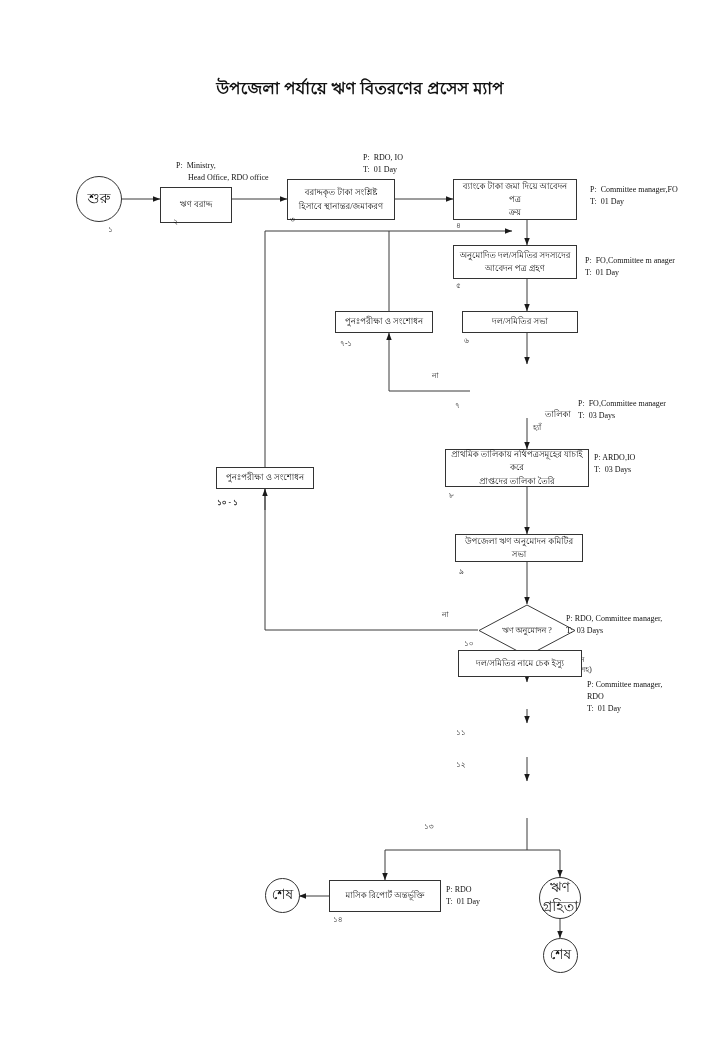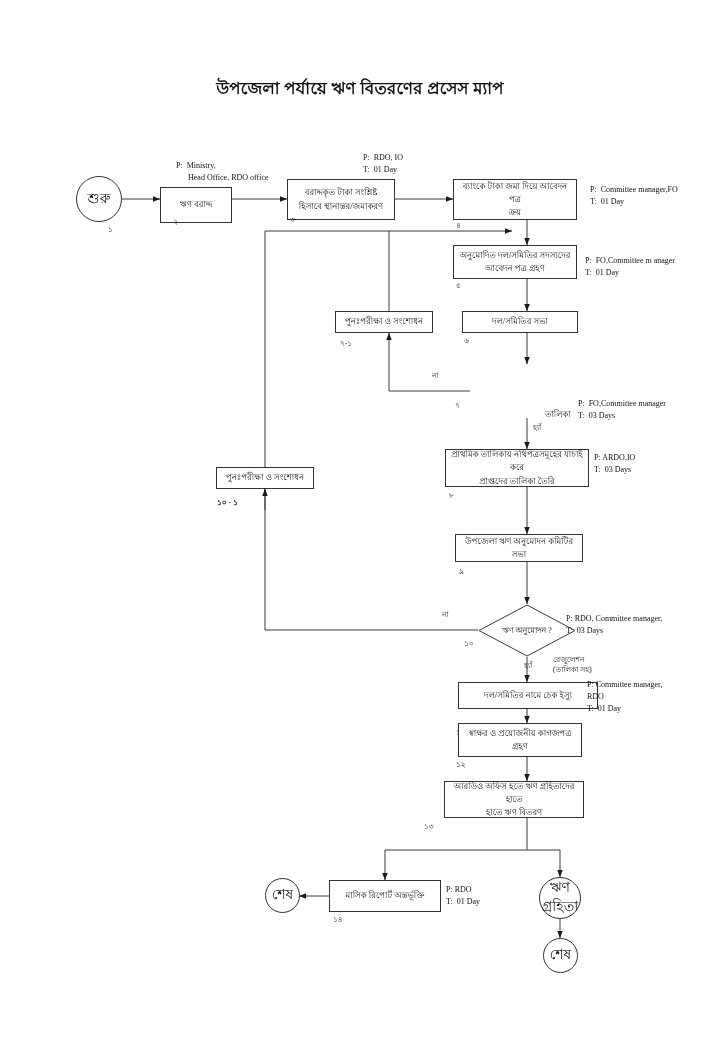--- a/index.html
+++ b/index.html
@@ -240,38 +240,30 @@
     <div class="diamond-label">ঋণ অনুমোদন ?</div>
   </div>
   <div class="seq" style="left:464px; top:638px;">১০</div>
   <div class="annot" style="left:566px; top:613px;">P: RDO, Committee manager,
 T:  03 Days</div>
   <div class="edgelbl" style="left:442px; top:609px;">না</div>
   <div class="edgelbl" style="left:524px; top:660px;">হ্যাঁ</div>
   <div class="edgelbl" style="left:553px; top:655px; line-height:1.35;">রেজুলেশন
 (তালিকা সহ)</div>
 
-  <div class="node box" style="left:458px; top:682px; width:140px; height:27px;">
+  <div class="node box" style="left:458px; top:650px; width:124px; height:27px;">
     <span>দল/সমিতির নামে চেক ইস্যু</span>
   </div>
   <div class="seq" style="left:456px; top:711px;margin-top:16px;">১১</div>
   <div class="annot" style="left:587px; top:679px;">P: Committee manager,
 RDO
 T:  01 Day</div>
 
-  <div class="node box" style="left:458px; top:723px; width:124px; height:34px;">
-    <span style="white-space:pre-line;">স্বাক্ষর ও প্রয়োজনীয় কাগজপত্র
-গ্রহণ</span>
-  </div>
   <div class="seq" style="left:456px; top:759px;">১২</div>
 
-  <div class="node box" style="left:444px; top:781px; width:140px; height:37px;">
-    <span style="white-space:pre-line;">আরডিও অফিস হতে ঋণ  গ্রহিতাদের হাতে
-হাতে ঋণ  বিতরণ</span>
-  </div>
   <div class="seq" style="left:424px; top:821px;">১৩</div>
 
   <div class="node box" style="left:329px; top:880px; width:112px; height:32px;">
     <span>মাসিক রিপোর্ট অন্তর্ভূক্তি</span>
   </div>
   <div class="seq" style="left:333px; top:914px;">১৪</div>
   <div class="annot" style="left:446px; top:884px;">P: RDO
 T:  01 Day</div>
 
   <div class="node circle" style="left:265px; top:878px; width:35px; height:35px;">

